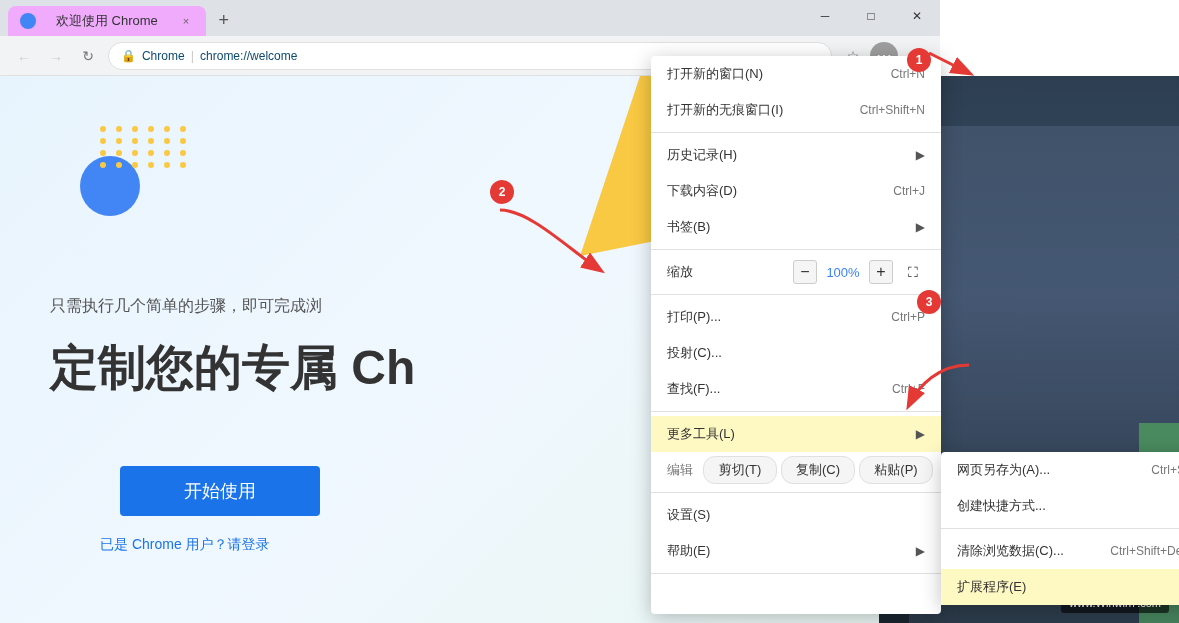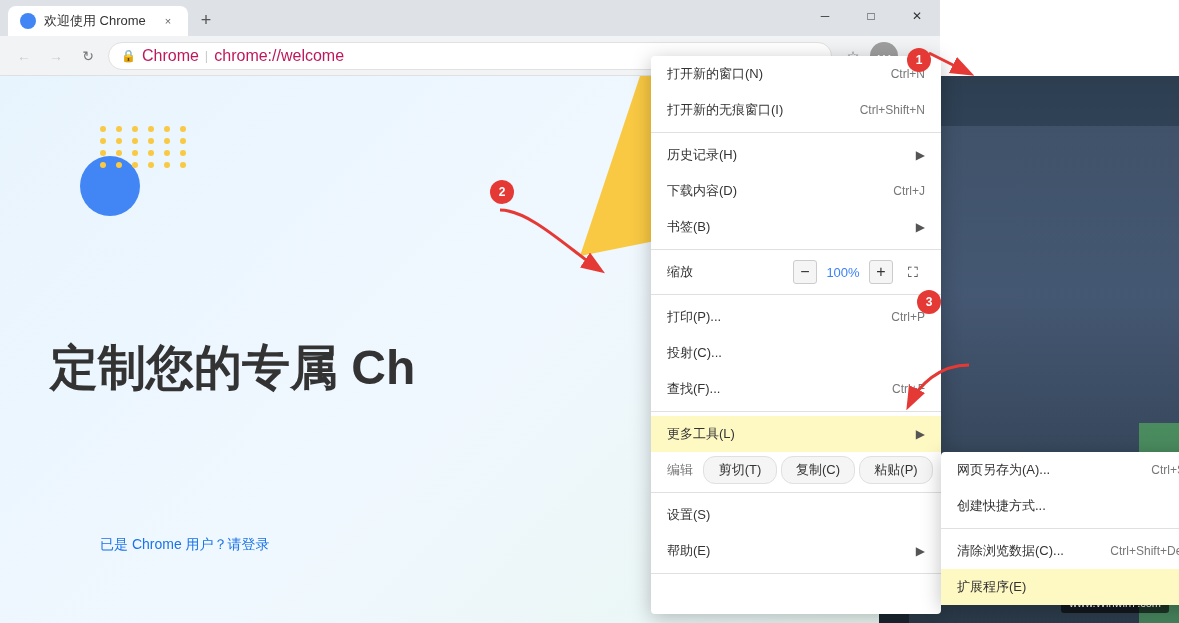--- a/index.html
+++ b/index.html
@@ -27,26 +27,26 @@
       height: 36px;
       background: #dee1e6;
       display: flex;
       align-items: flex-end;
       padding-left: 8px;
       position: relative;
     }
 
     .tab {
       height: 30px;
-      background: #ffffff;
+      background: #f0abfc;
       border-radius: 8px 8px 0 0;
       padding: 0 12px;
       display: flex;
       align-items: center;
-      gap: 8px;
+      gap: 20px;
       font-size: 13px;
       color: #333;
       min-width: 180px;
       position: relative;
     }
 
     .tab-favicon {
       width: 16px;
       height: 16px;
       background: #4285f4;
@@ -138,22 +138,22 @@
       color: #333;
       gap: 6px;
     }
 
     .address-lock {
       color: #5f6368;
       font-size: 12px;
     }
 
     .address-text {
-      color: #be185d;
-      font-size: 16px;
+      color: #0c4a6e;
+      font-size: 12px;
     }
 
     .address-actions {
       display: flex;
       align-items: center;
       gap: 4px;
     }
 
     .addr-icon {
       width: 26px;
@@ -530,21 +530,23 @@
         <div class="dot"></div>
         <div class="dot"></div>
         <div class="dot"></div>
       <div class="dot"></div>
         <div class="dot"></div>
         <div class="dot"></div>
         <div class="dot"></div>
         <div class="dot"></div>
         <div class="dot"></div>
     </div>
+    <div class="page-subtitle">只需执行几个简单的步骤，即可完成浏</div>
     <div class="page-title">定制您的专属 Ch</div>
+    <button class="start-btn">开始使用</button>
     <a class="login-link">已是 Chrome 用户？请登录</a>
   </div>
 </div>
 
 <div class="sidebar-image">
   <div class="sidebar-green-bar"></div>
 
   <div style="position:absolute;top:50px;left:30px;right:0;bottom:0;background:linear-gradient(180deg, rgba(100,120,150,0.3) 0%, rgba(60,80,100,0.5) 100%);border-radius: 8px 0 0 0;"></div>
 </div>
 

